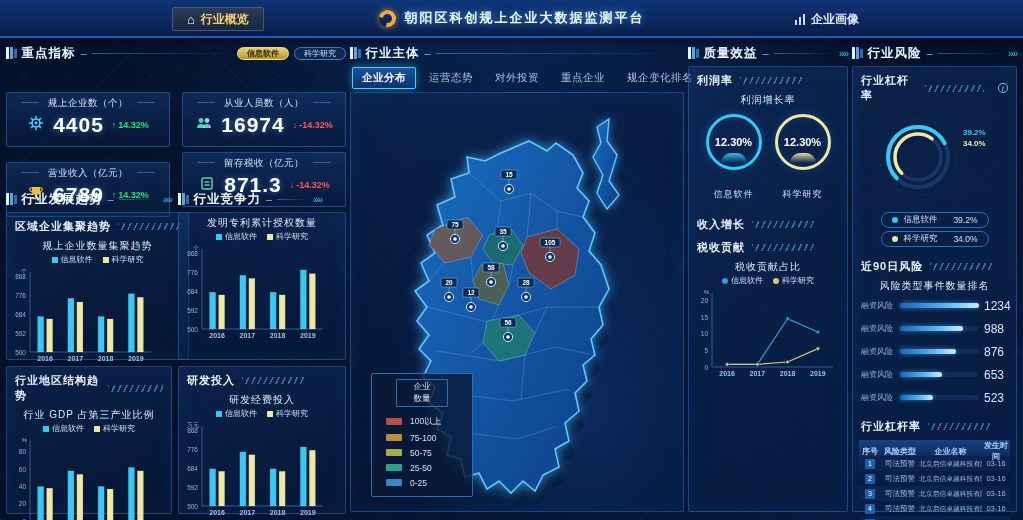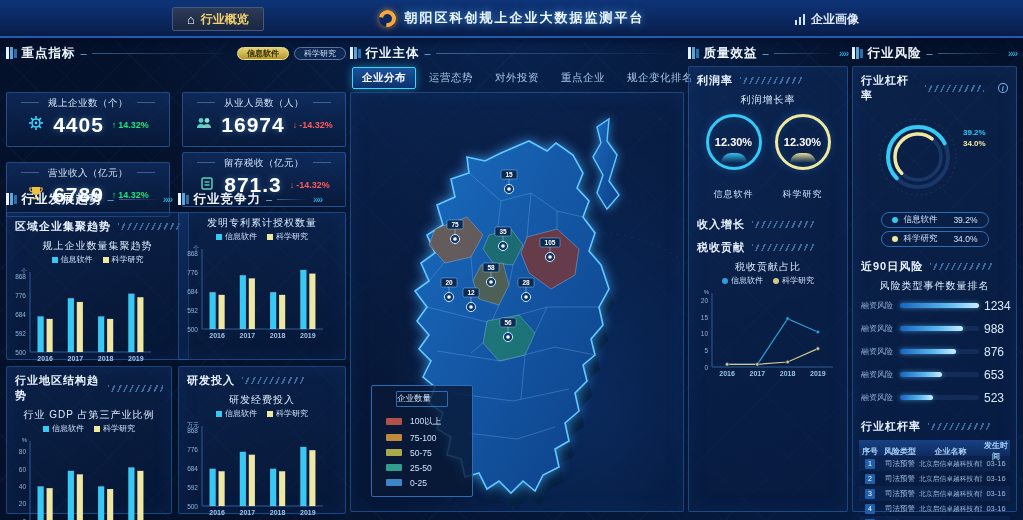--- a/index.html
+++ b/index.html
@@ -83,22 +83,22 @@
   .tab{ font-size:10.5px; color:#a8c8ea; padding:3px 9px; cursor:pointer; white-space:nowrap; letter-spacing:.5px;}
   .tab.active{ color:#fff; font-weight:bold; border:1px solid #3fd4ff; border-radius:2px;
     background:linear-gradient(180deg, rgba(42,125,225,.55), rgba(14,58,128,.7));
     box-shadow:0 0 8px rgba(63,212,255,.45); }
   
   .map-card{ overflow:hidden; background:
       radial-gradient(ellipse at 70% 75%, rgba(20,90,190,.28), transparent 60%),
       linear-gradient(160deg, rgba(14,40,88,.5), rgba(6,20,48,.7)); }
   .map-legend{ position:absolute; left:20px; bottom:14px; width:102px; border:1px solid #2c6db5;
     background:rgba(8,24,54,.82); border-radius:2px; padding:0 0 6px; z-index:3; }
-  .map-legend .ml-title{ font-size:8.5px; color:#cfe6ff; text-align:left; border:1px solid #2c6db5;
-    margin:5px 24px 6px; padding:1px 0; border-radius:1px; }
+  .map-legend .ml-title{ font-size:8.5px; color:#cfe6ff; text-align:center; border:1px solid #2c6db5;
+    margin:5px 24px 6px; padding:1px 13px; border-radius:1px; }
   .ml-row{ display:flex; align-items:center; gap:8px; padding:2.5px 14px; font-size:8.5px; color:#cfe3ff; }
   .ml-row b{ width:16px; height:7px; display:inline-block; border-radius:1px; }
   
   .gauge-row{ display:flex; justify-content:space-around; padding:6px 10px 0; }
   .gauge-wrap{ display:flex; flex-direction:column; align-items:center; gap:18px; }
   .gauge{ width:56px; height:56px; border-radius:50%; position:relative; display:flex; align-items:center; justify-content:center;
     border:3px solid; box-shadow:0 0 10px rgba(60,160,255,.25), inset 0 0 10px rgba(60,160,255,.15); }
   .gauge .gv{ font-size:11px; font-weight:bold; color:#fff; z-index:2; }
   .gauge .mound{ position:absolute; bottom:4px; left:50%; transform:translateX(-50%);
     width:26px; height:10px; border-radius:13px 13px 0 0; opacity:.95; }

